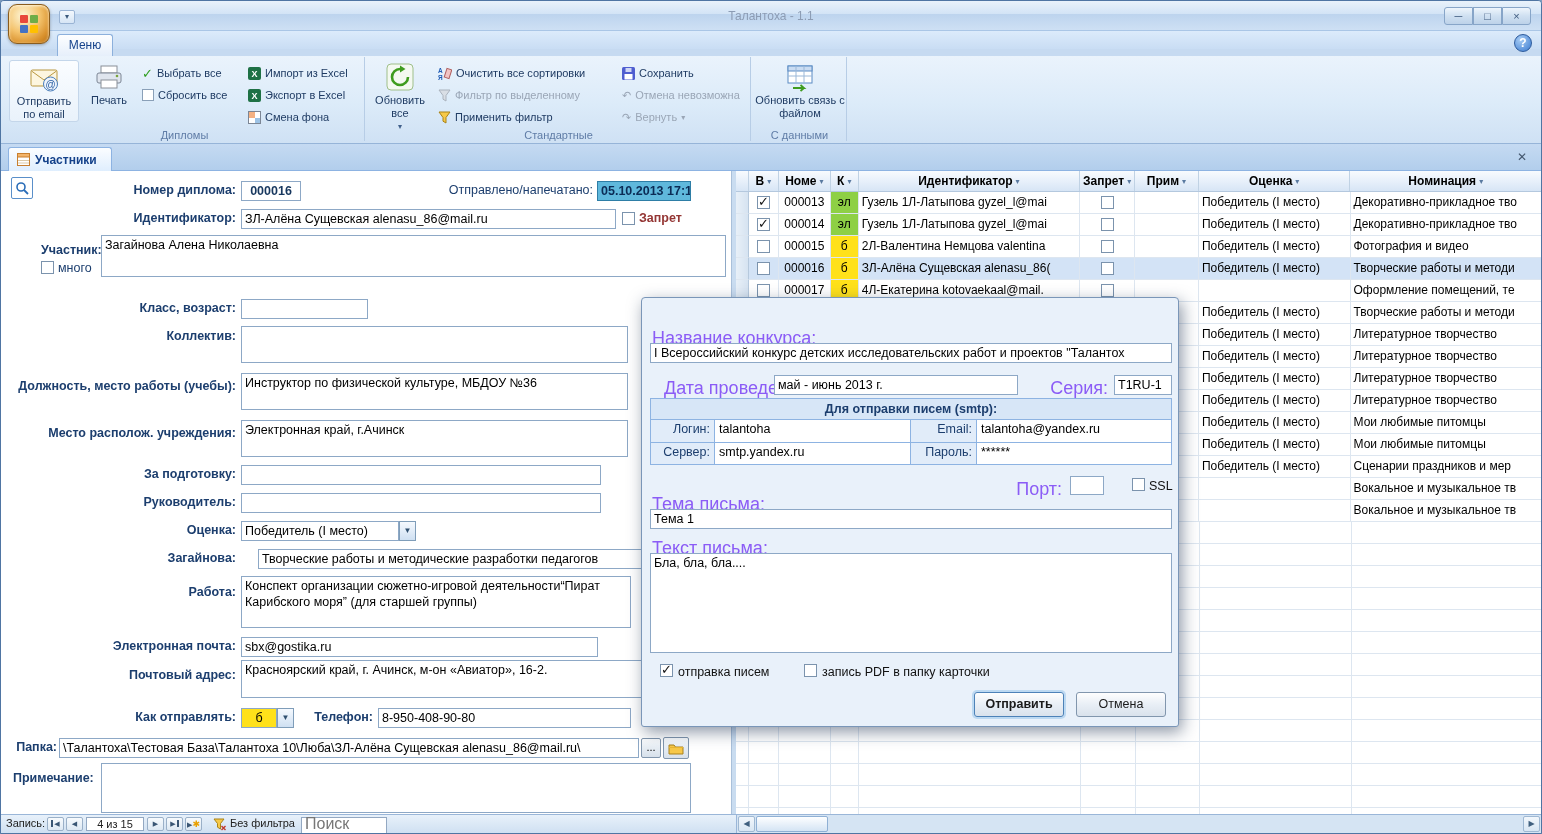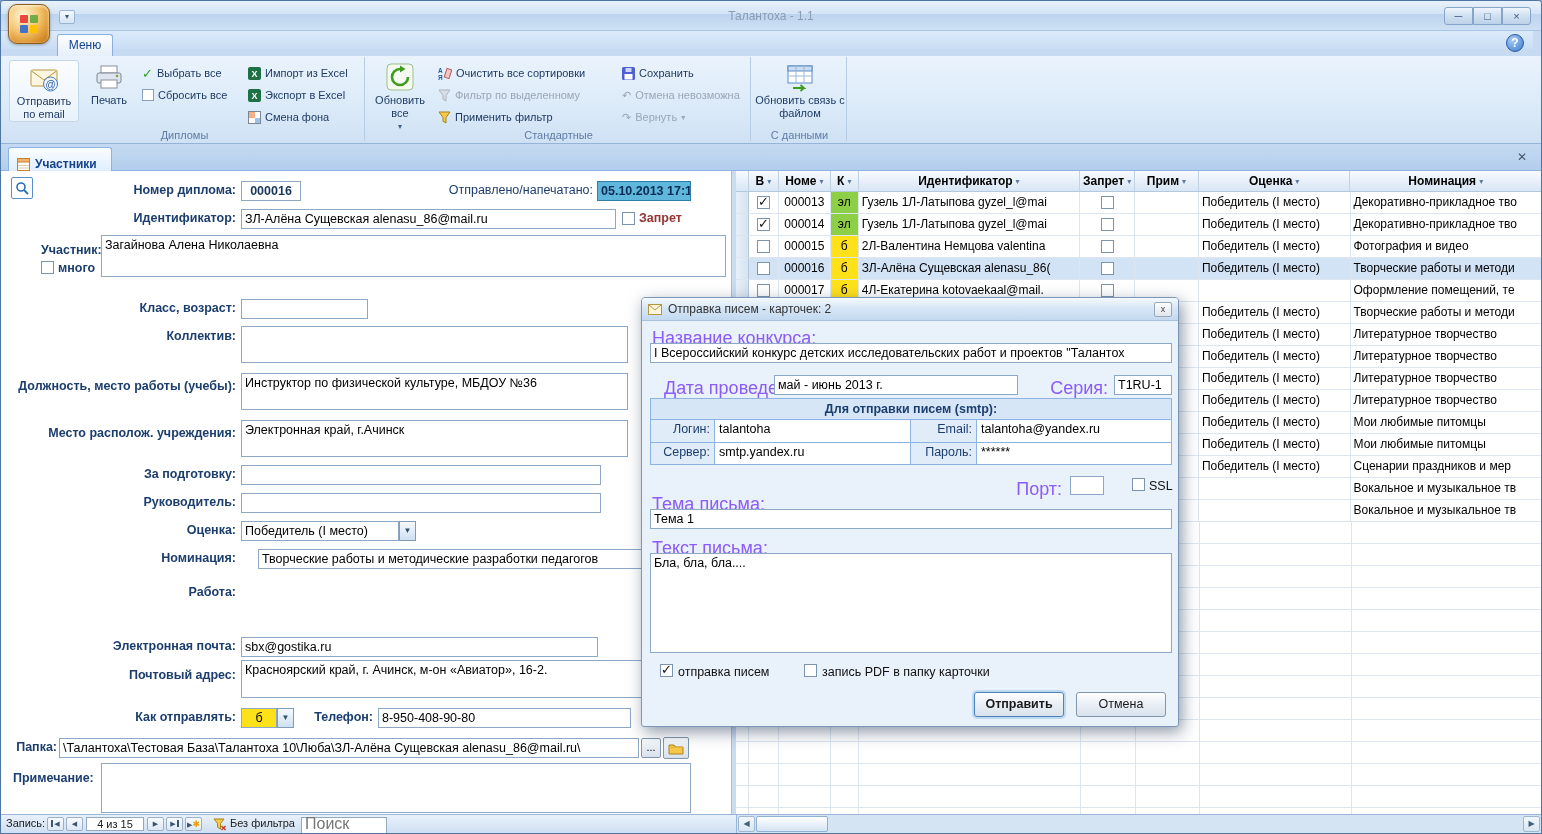--- a/index.html
+++ b/index.html
@@ -15,42 +15,42 @@
 .orbglyph i:nth-child(1){background:#e8483c}.orbglyph i:nth-child(2){background:#70ad47}
 .orbglyph i:nth-child(3){background:#4472c4}.orbglyph i:nth-child(4){background:#ffc000}
 .qat{position:absolute;left:58px;top:9px;width:16px;height:14px;border:1px solid #9ab4d4;border-radius:2px;background:linear-gradient(#f3f8fd,#d6e5f5);font-size:8px;line-height:12px;text-align:center;color:#3c5a7c}
 .wtitle{position:absolute;left:0;right:0;top:8px;text-align:center;color:#8c9cb4;font-size:12px}
 .winbtns{position:absolute;right:10px;top:6px;display:flex}
 .winbtn{width:29px;height:18px;border:1px solid #87a5c8;background:linear-gradient(#eef5fc,#cfe0f1 50%,#bdd2e9);color:#3e5a7e;font-size:11px;line-height:16px;text-align:center}
 .winbtn:first-child{border-radius:3px 0 0 3px}
 .winbtn:last-child{border-radius:0 3px 3px 0}
 
 
-.tabrow{position:absolute;left:0;top:30px;right:8px;height:18px;background:linear-gradient(#dcebfb,#c9ddf4)}
+.tabrow{position:absolute;left:0;top:30px;right:0;height:18px;background:linear-gradient(#dcebfb,#c9ddf4)}
 .ribbontab{position:absolute;left:56px;top:3px;width:56px;height:22px;background:linear-gradient(#fdfeff,#e6effb);border:1px solid #8cb0dc;border-bottom:none;border-radius:3px 3px 0 0;color:#15428b;text-align:center;line-height:21px}
 .helpbtn{position:absolute;right:9px;top:3px;width:18px;height:18px;border-radius:50%;background:radial-gradient(circle at 35% 30%,#a8cdf5,#3a7ad0);border:1px solid #2c5a9c;color:#fff;font-weight:bold;font-size:12px;line-height:17px;text-align:center}
 
 
 .ribbon{position:absolute;left:0;top:55px;right:0;height:88px;background:linear-gradient(#eaf3fc,#dcebf9 55%,#cfe1f4);border-bottom:1px solid #96b4d8}
 .rgroup{position:absolute;top:1px;height:84px;border-right:1px solid #b7cde6}
 .rgroup-label{position:absolute;left:0;right:0;bottom:0;text-align:center;font-size:11px;color:#5f7ca6}
 .bigbtn{position:absolute;top:3px;display:flex;flex-direction:column;align-items:center;gap:2px;padding-top:2px;font-size:11px;line-height:1.2;color:#1f3b63;text-align:center;border-radius:3px}
 .bigbtn .blabel{white-space:normal}
 .bigbtn.framed{border:1px solid #c4d6ea;background:linear-gradient(#fbfdff,#e9f2fb)}
 .smallbtn{position:absolute;height:20px;display:flex;align-items:center;gap:4px;padding:0 3px;font-size:11px;color:#1f3b63;white-space:nowrap}
 .disabled,.disabled .slabel{color:#9aa6b6}
 .ic{display:inline-flex;align-items:center;justify-content:center;flex:none}
 .i-check{color:#2f9e1f;font-weight:bold;font-size:13px;line-height:13px}
 .i-box{width:12px;height:12px;border:1px solid #8aa0b8;background:#fff}
 .darrow{font-size:8px;color:#41608b}
 .disabled .darrow{color:#9aa6b6}
 
 
 .doctabs{position:absolute;left:0;top:143px;right:0;height:27px;background:linear-gradient(#c5daf2,#b2ceec);border-bottom:1px solid #8db3e2}
-.doctab{position:absolute;left:7px;top:3px;height:24px;padding:0 14px 0 8px;display:flex;align-items:flex-end;gap:5px;background:linear-gradient(#fbfdff,#dfeefe);border:1px solid #8db3e2;border-bottom:none;border-radius:3px 3px 0 0;color:#15428b;font-weight:bold}
+.doctab{position:absolute;left:7px;top:3px;height:24px;padding:0 14px 0 8px;display:flex;align-items:center;gap:5px;background:linear-gradient(#fbfdff,#dfeefe);border:1px solid #8db3e2;border-bottom:none;border-radius:3px 3px 0 0;color:#15428b;font-weight:bold}
 .docclose{position:absolute;right:14px;top:6px;color:#44576e;font-size:12px}
 
 
 .main{position:absolute;left:0;top:170px;right:0;bottom:19px;background:#c9dcf0}
 .formpanel{position:absolute;left:0;top:0;width:731px;bottom:0;background:#fff;border-right:1px solid #a9c0da;overflow:hidden}
 .searchbtn{position:absolute;left:10px;top:6px;width:22px;height:22px;border:1px solid #5a8fc9;border-radius:2px;background:#fff;display:flex;align-items:center;justify-content:center}
 .flabel{position:absolute;color:#1c3e6e;font-weight:bold;font-size:12.5px;text-align:right;white-space:nowrap}
 .flabel.la{text-align:left}
 .fin{position:absolute;background:#fff;border:1px solid #8da8c6;font-size:12.5px;padding:1px 3px;overflow:hidden;white-space:nowrap;line-height:16px;color:#000}
 .fta{white-space:pre-line}
@@ -314,21 +314,21 @@
       <div class="fin sentbox" style="left:596px;top:10px;width:94px;height:20px">05.10.2013 17:12</div>
 
       <div class="flabel" style="left:95px;top:40px;width:140px">Идентификатор:</div>
       <div class="fin" style="left:240px;top:38px;width:375px;height:20px">ЗЛ-Алёна Сущевская alenasu_86@mail.ru</div>
       <span class="cb fcb" style="left:621px;top:41px"></span>
       <div class="flabel la red" style="left:638px;top:40px;width:50px">Запрет</div>
 
       <div class="flabel la" style="left:40px;top:72px;width:60px">Участник:</div>
       <div class="fin fta" style="left:100px;top:64px;width:625px;height:42px">Загайнова Алена Николаевна</div>
       <span class="cb fcb" style="left:40px;top:90px"></span>
-      <div class="flabel la" style="left:57px;top:90px;width:45px;font-weight:bold">много</div>
+      <div class="flabel la" style="left:57px;top:90px;width:45px;font-weight:normal">много</div>
 
       <div class="flabel" style="left:95px;top:130px;width:140px">Класс, возраст:</div>
       <div class="fin" style="left:240px;top:128px;width:127px;height:20px"></div>
 
       <div class="flabel" style="left:95px;top:158px;width:140px">Коллектив:</div>
       <div class="fin fta" style="left:240px;top:155px;width:387px;height:37px"></div>
 
       <div class="flabel" style="left:10px;top:208px;width:225px">Должность, место работы (учебы):</div>
       <div class="fin fta" style="left:240px;top:202px;width:387px;height:37px">Инструктор по физической культуре, МБДОУ №36</div>
 
@@ -338,24 +338,26 @@
       <div class="flabel" style="left:95px;top:296px;width:140px">За подготовку:</div>
       <div class="fin" style="left:240px;top:294px;width:360px;height:20px"></div>
 
       <div class="flabel" style="left:95px;top:324px;width:140px">Руководитель:</div>
       <div class="fin" style="left:240px;top:322px;width:360px;height:20px"></div>
 
       <div class="flabel" style="left:95px;top:352px;width:140px">Оценка:</div>
       <div class="fin" style="left:240px;top:350px;width:158px;height:20px">Победитель (I место)</div>
       <div class="combo-btn" style="left:398px;top:350px;width:17px;height:20px">▼</div>
 
-      <div class="flabel" style="left:95px;top:380px;width:140px">Номинация:</div>
+      <div class="flabel" style="left:95px;top:380px;width:140px">Загайнова:</div>
       <div class="fin" style="left:257px;top:378px;width:417px;height:20px">Творческие работы и методические разработки педагогов</div>
 
       <div class="flabel" style="left:95px;top:414px;width:140px">Работа:</div>
+      <div class="fin fta" style="left:240px;top:405px;width:390px;height:52px">Конспект организации сюжетно-игровой деятельности“Пират
+Карибского моря” (для старшей группы)</div>
 
       <div class="flabel" style="left:95px;top:468px;width:140px">Электронная почта:</div>
       <div class="fin" style="left:240px;top:466px;width:357px;height:20px">sbx@gostika.ru</div>
 
       <div class="flabel" style="left:95px;top:497px;width:140px">Почтовый адрес:</div>
       <div class="fin fta" style="left:240px;top:489px;width:487px;height:38px">Красноярский край, г. Ачинск, м-он «Авиатор», 16-2.</div>
 
       <div class="flabel" style="left:95px;top:539px;width:140px">Как отправлять:</div>
       <div class="fin yellow" style="left:240px;top:537px;width:36px;height:20px;text-align:center">б</div>
       <div class="combo-btn" style="left:276px;top:537px;width:17px;height:20px">▼</div>
@@ -621,30 +623,20 @@
             <div class="gc c-zap"></div>
             <div class="gc c-prim"></div>
             <div class="gc c-oc"></div>
             <div class="gc c-nom" style="border-right:none">Вокальное и музыкальное тв</div>
           </div>
         </div>
     </div>
   </div>
 
   <div class="dialog">
-    <div class="dlg-title">
-      <span class="ic">
-          <svg width="14" height="11">
-            <rect x="0.5" y="0.5" width="13" height="10" fill="#fdf6df" stroke="#b9973f"></rect>
-            <path d="M1 1l6 5l6-5" fill="none" stroke="#b9973f"></path>
-          </svg>
-        </span>
-      <span>Отправка писем - карточек: 2</span>
-      <div class="dlg-close">x</div>
-    </div>
 
     <div class="dlabel" style="left:10px;top:30px">Название конкурса:</div>
     <div class="dinput" style="left:8px;top:45px;width:522px;height:20px">I Всероссийский конкурс детских исследовательских работ и проектов "Талантох</div>
 
     <div class="dlabel" style="left:22px;top:80px">Дата проведения:</div>
     <div class="dinput" style="left:132px;top:77px;width:244px;height:20px">май - июнь 2013 г.</div>
     <div class="dlabel ra" style="left:400px;top:80px;width:66px">Серия:</div>
     <div class="dinput" style="left:472px;top:77px;width:58px;height:20px">T1RU-1</div>
 
     <div class="smtp">

